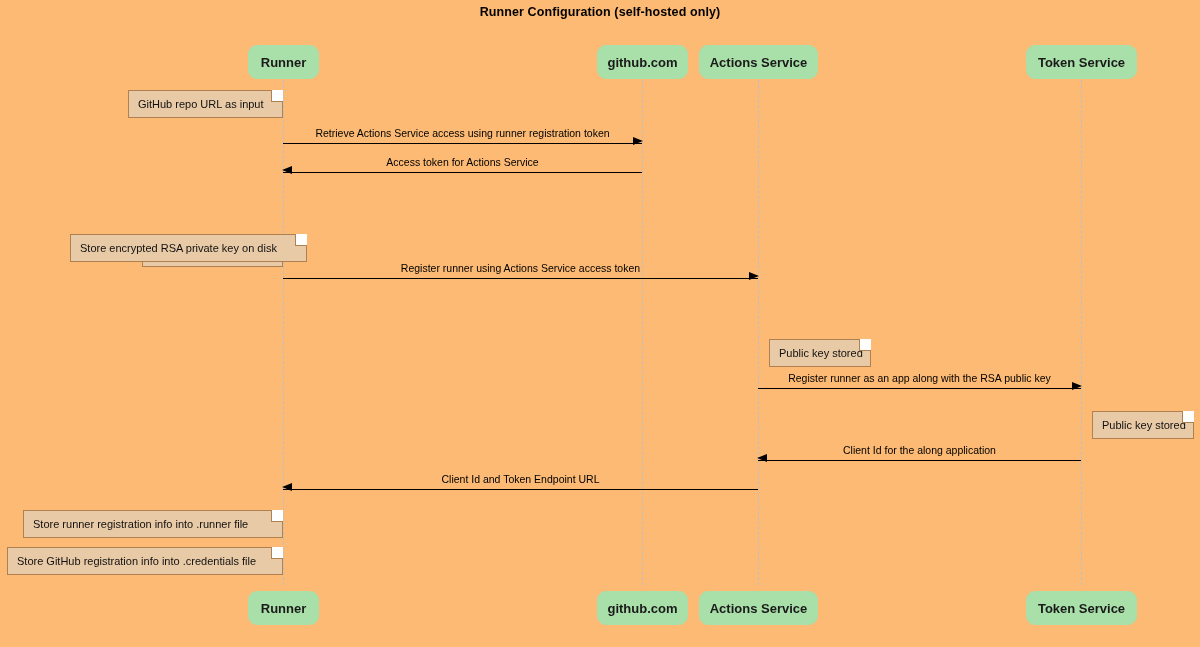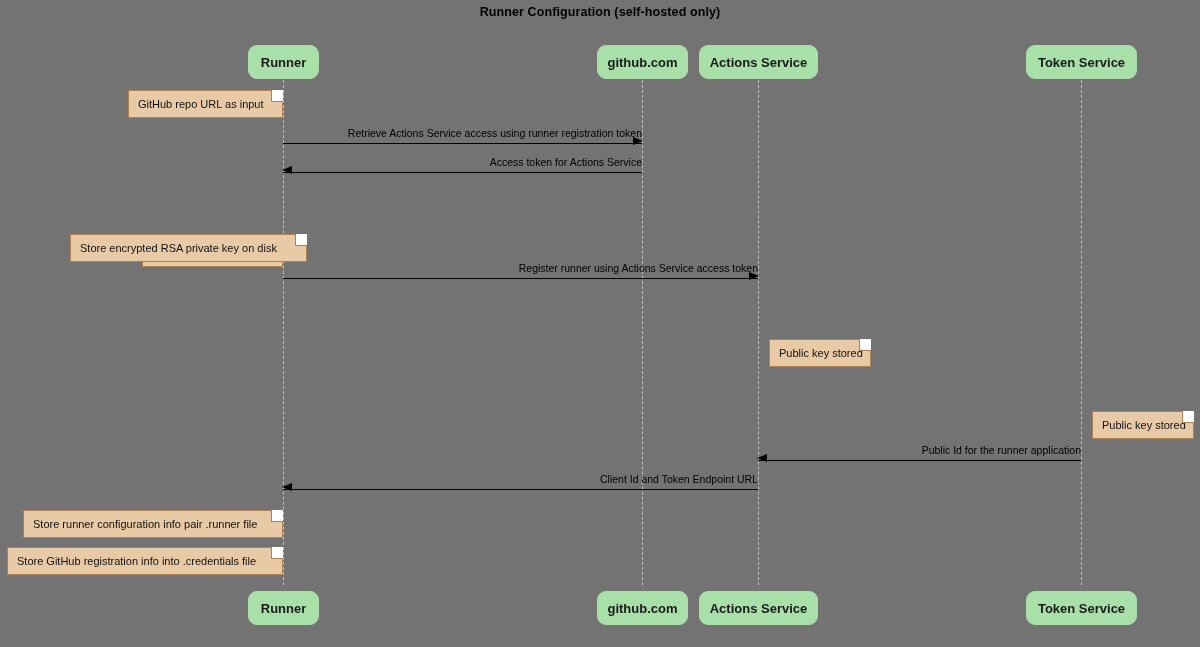--- a/index.html
+++ b/index.html
@@ -9,21 +9,21 @@
   }
   body {
     font-family: "Liberation Sans", sans-serif;
     color: #000000;
   }
   #diagram {
     position: relative;
     width: 1200px;
     height: 647px;
     overflow: hidden;
-    background: #737373;
+    background: #fdba74;
   }
   #title {
     position: absolute;
     top: 5px;
     left: 0;
     width: 1200px;
     text-align: center;
     font-size: 12.5px;
     font-weight: bold;
     color: #000;
@@ -85,21 +85,21 @@
   
   .message {
     position: absolute;
     height: 30px;
   }
   .msg-label {
     position: absolute;
     bottom: 9px;
     left: 0;
     width: 100%;
-    text-align: right;
+    text-align: center;
     font-size: 10.5px;
     color: #000;
     white-space: nowrap;
     line-height: 12px;
   }
   .msg-line {
     position: absolute;
     bottom: 4px;
     left: 0;
     width: 100%;
@@ -181,21 +181,21 @@
     <span>Public key stored</span>
     <span class="fold"></span>
   </div>
 
   <div class="note" style="left:1092px; top:411px; width:102px;">
     <span>Public key stored</span>
     <span class="fold"></span>
   </div>
 
   <div class="note" style="left:23px; top:510px; width:260px;">
-    <span>Store runner configuration info pair .runner file</span>
+    <span>Store runner registration info into .runner file</span>
     <span class="fold"></span>
   </div>
 
   <div class="note" style="left:7px; top:547px; width:276px;">
     <span>Store GitHub registration info into .credentials file</span>
     <span class="fold"></span>
   </div>
 
   <div class="message arrow-right" style="left:283px; top:118px; width:359px;">
     <div class="msg-label">Retrieve Actions Service access using runner registration token</div>
@@ -211,23 +211,29 @@
     </div>
   </div>
 
   <div class="message arrow-right" style="left:283px; top:253px; width:475px;">
     <div class="msg-label">Register runner using Actions Service access token</div>
     <div class="msg-line">
       <span class="arrowhead"></span>
     </div>
   </div>
 
+  <div class="message arrow-right" style="left:758px; top:363px; width:323px;">
+    <div class="msg-label">Register runner as an app along with the RSA public key</div>
+    <div class="msg-line">
+      <span class="arrowhead"></span>
+    </div>
+  </div>
 
   <div class="message arrow-left" style="left:758px; top:435px; width:323px;">
-    <div class="msg-label">Public Id for the runner application</div>
+    <div class="msg-label">Client Id for the along application</div>
     <div class="msg-line">
       <span class="arrowhead"></span>
     </div>
   </div>
 
   <div class="message arrow-left" style="left:283px; top:464px; width:475px;">
     <div class="msg-label">Client Id and Token Endpoint URL</div>
     <div class="msg-line">
       <span class="arrowhead"></span>
     </div>

